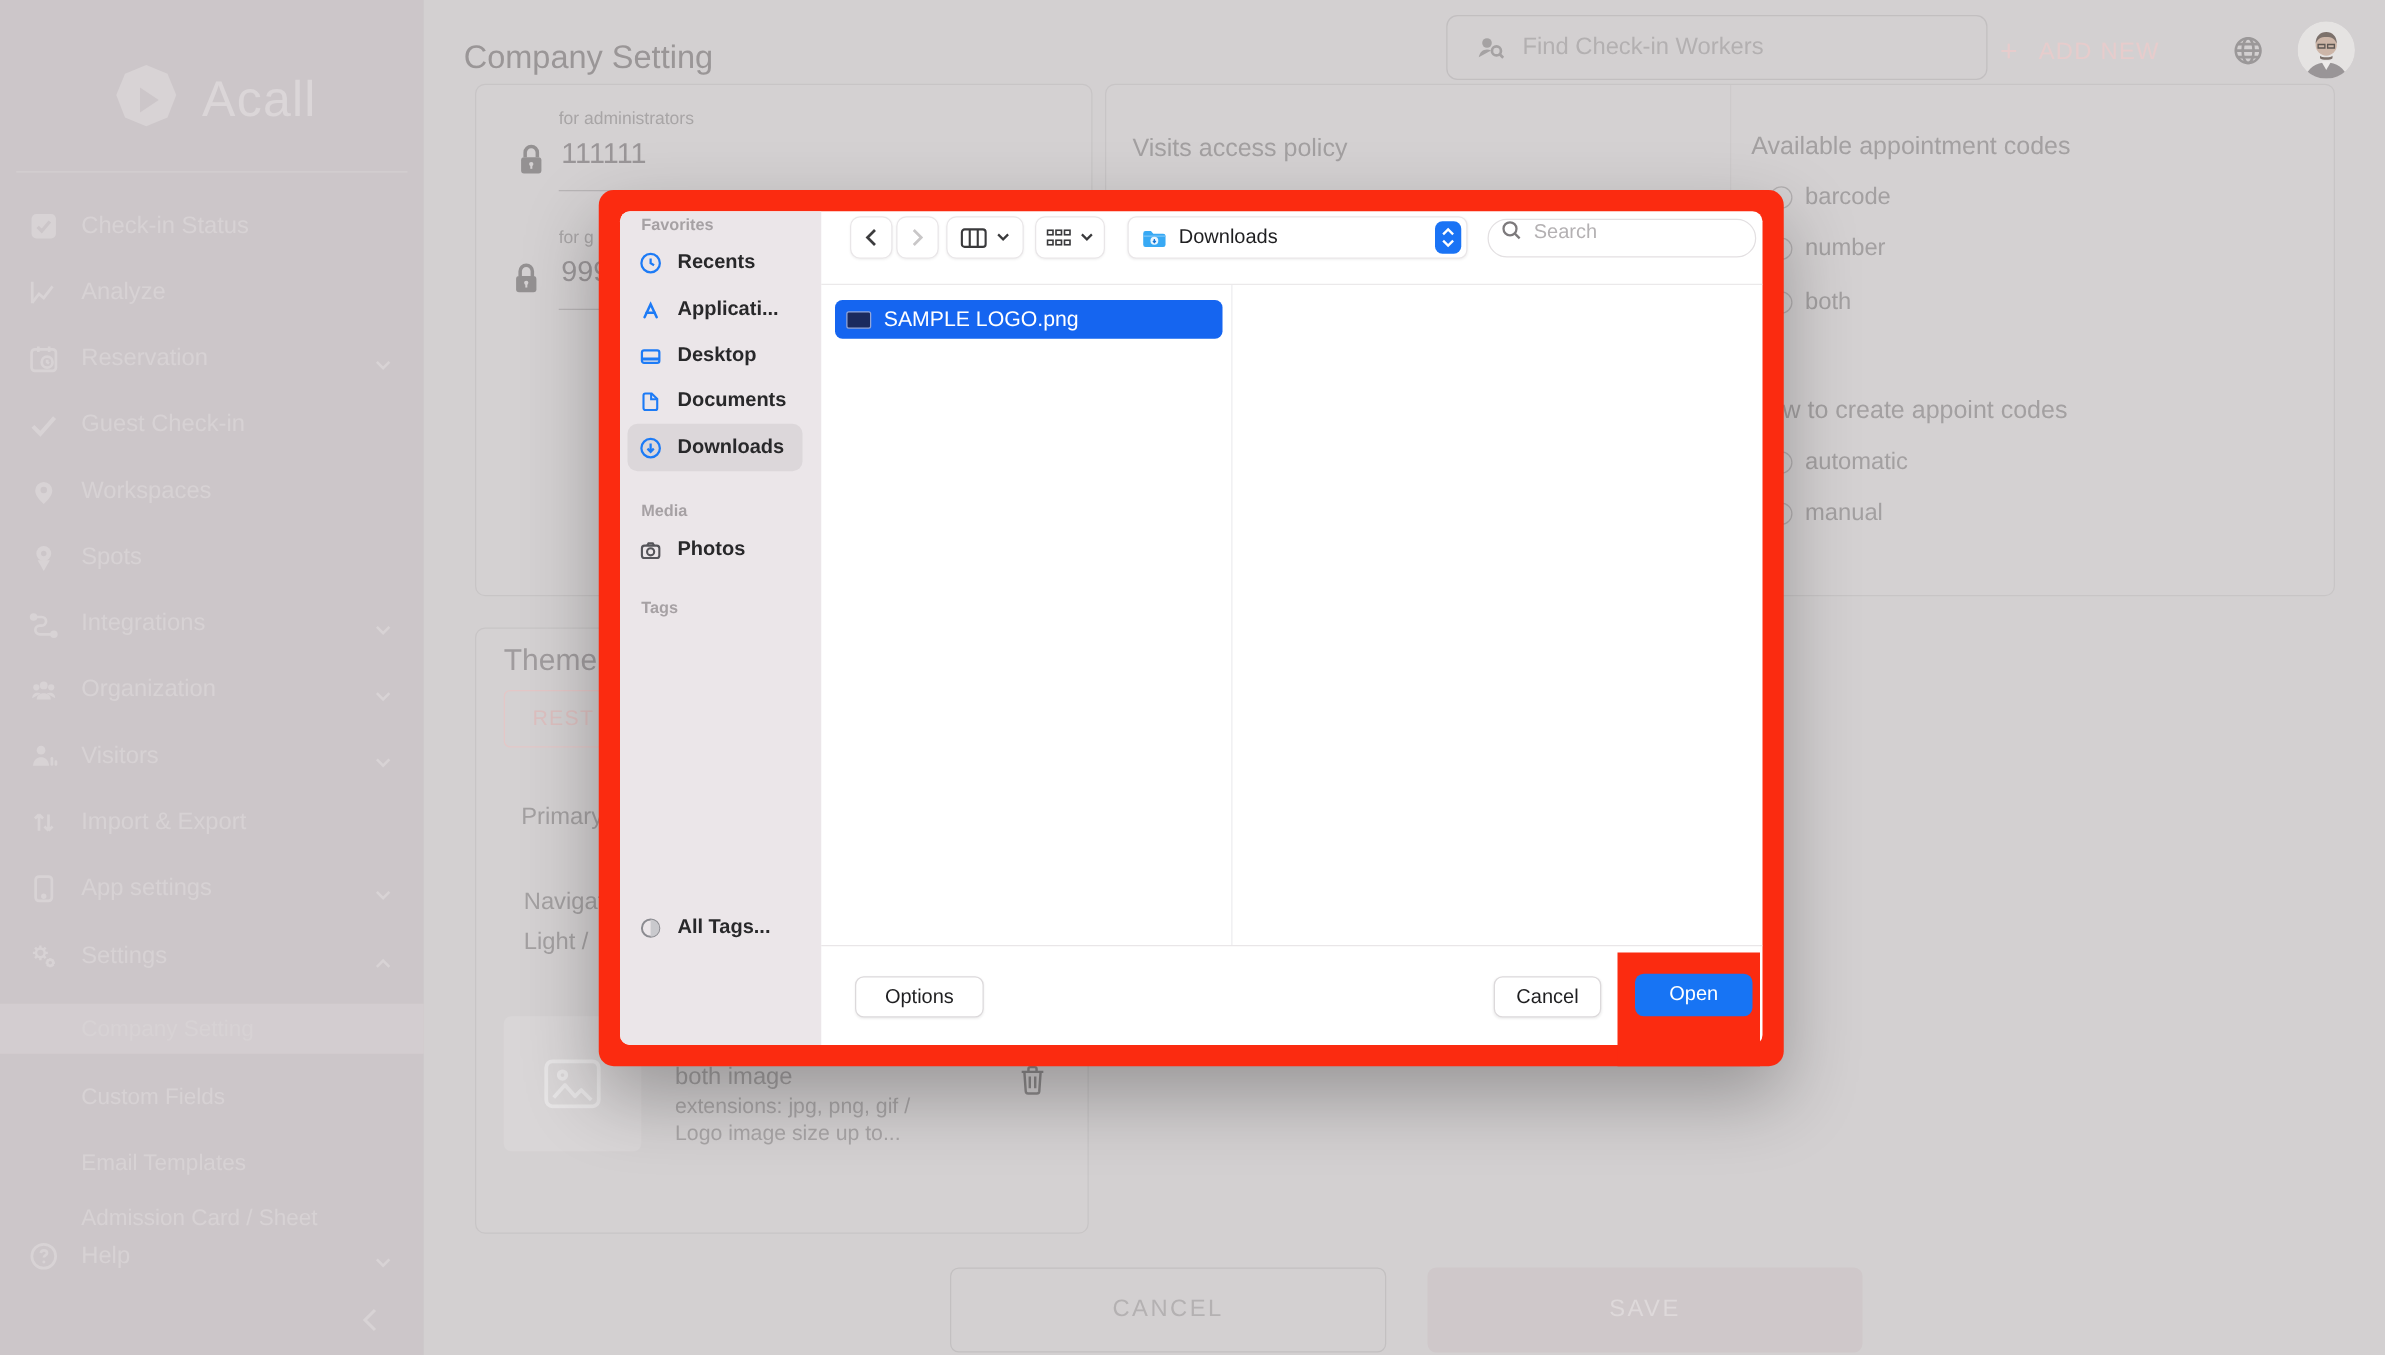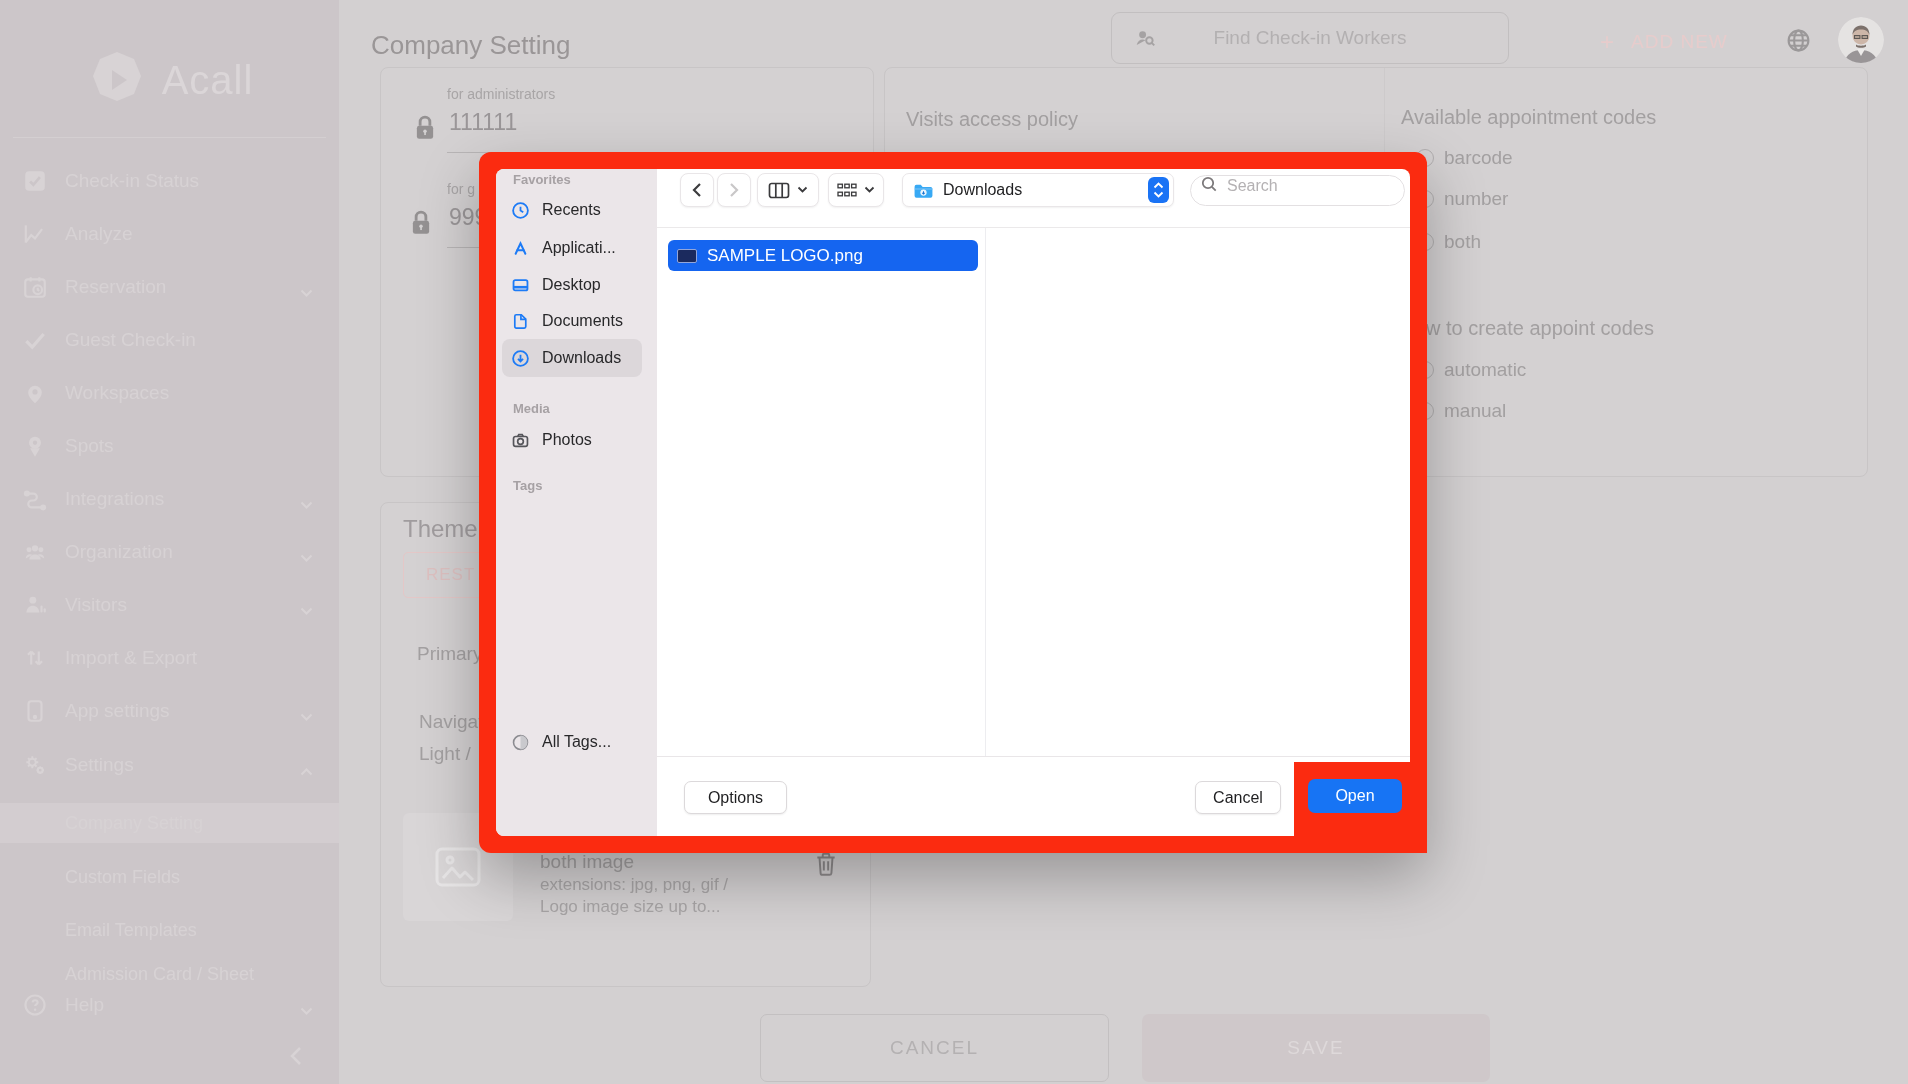--- a/index.html
+++ b/index.html
@@ -15,21 +15,21 @@
   .nav .ic{position:absolute;left:22px;width:26px;height:26px;display:flex;align-items:center;justify-content:center;}
   .nav .lb{margin-left:65px;white-space:nowrap;}
   .chv{position:absolute;right:26px;top:50%;margin-top:-6px;}
   .sub{position:absolute;left:0;width:339px;height:40px;display:flex;align-items:center;padding-left:65px;font-size:18px;color:#d7d2d4;white-space:nowrap;}
   .sub.active{background:#d3cdd0;}
   .clip18{overflow:hidden;height:22px;}
   .collapse{position:absolute;left:288px;top:1044px;width:24px;height:24px;}
 
   
   .page-title{position:absolute;left:371px;top:30px;font-size:26px;color:#9a9697;}
-  .hsearch{position:absolute;left:1111px;top:12px;width:398px;height:52px;border:1.5px solid #c2bfc0;border-radius:9px;display:flex;align-items:center;background:transparent;gap:44px;}
+  .hsearch{position:absolute;left:1157px;top:12px;width:433px;height:52px;border:1.5px solid #c2bfc0;border-radius:9px;display:flex;align-items:center;background:transparent;}
   .hsearch svg{margin-left:22px;}
   .hsearch input{border:none;outline:none;background:transparent;font-size:19px;color:#8f8c8d;width:330px;margin-left:12px;}
   .hsearch input::placeholder{color:#b3b0b1;}
   .addnew{position:absolute;left:1600px;top:30px;display:flex;align-items:center;gap:16px;color:#e7cccc;font-size:19px;letter-spacing:1px;}
   .addnew .plus{font-size:24px;line-height:24px;}
   .globe{position:absolute;left:1786px;top:28px;width:25px;height:25px;}
   .avatar{position:absolute;left:1838px;top:17px;width:46px;height:46px;border-radius:50%;overflow:hidden;opacity:.85;}
 
   
   .card{position:absolute;background:#d4d1d2;border:1px solid #c8c5c6;border-radius:8px;}
@@ -49,40 +49,40 @@
   .cancel-big{position:absolute;left:760px;top:1014px;width:349px;height:68px;border:1.5px solid #c3c0c1;border-radius:7px;background:transparent;color:#b4b1b2;font-size:19px;letter-spacing:2px;display:flex;align-items:center;justify-content:center;}
   .save-big{position:absolute;left:1142px;top:1014px;width:348px;height:68px;border-radius:7px;background:#cfc8ca;color:#ded9da;font-size:19px;letter-spacing:2px;display:flex;align-items:center;justify-content:center;}
 
   
   .dlg-frame{position:absolute;left:479px;top:152px;width:948px;height:701px;background:#fb2b10;border-radius:12px;box-shadow:0 24px 60px rgba(0,0,0,.28);z-index:20;}
   .dlg{position:absolute;left:17px;top:17px;right:17px;bottom:17px;background:#fff;border-radius:8px;overflow:hidden;display:flex;}
   .dlg-side{position:relative;width:161px;background:#ebe6e9;flex:none;}
   .dhead{position:absolute;left:17px;font-size:13px;font-weight:700;color:#a6a1a4;white-space:nowrap;}
   .drow{position:absolute;left:0;right:6px;height:30px;display:flex;align-items:center;font-size:16px;color:#28282a;white-space:nowrap;}
   .drow .dic{margin-left:12px;width:24px;height:20px;display:flex;align-items:center;justify-content:center;flex:none;}
-  .drow .dlb{margin-left:10px;}
+  .drow .dlb{margin-left:10px;font-weight:bold;}
   .selband{position:absolute;left:6px;top:170px;width:140px;height:38px;background:#dcd7da;border-radius:8px;}
   .dlg-main{position:relative;flex:1;display:flex;flex-direction:column;}
   .dtoolbar{position:relative;height:59px;border-bottom:1px solid #ebe9ea;flex:none;}
   .tb-btn{position:absolute;top:4px;height:34px;background:#fff;border:1px solid #e9e6e8;border-radius:8px;box-shadow:0 1px 2px rgba(0,0,0,.06);display:flex;align-items:center;justify-content:center;gap:7px;}
   .dselect{position:absolute;left:245px;top:4px;width:272px;height:34px;background:#fff;border:1px solid #e9e6e8;border-radius:7px;box-shadow:0 1px 2px rgba(0,0,0,.06);display:flex;align-items:center;}
   .dselect .sel-lb{margin-left:9px;font-size:16px;color:#1f1f21;flex:1;}
   .stepper{width:21px;height:26px;background:#1a73f5;border-radius:6px;margin-right:4px;display:flex;align-items:center;justify-content:center;}
   .dsearch{position:absolute;left:533px;top:6px;width:215px;height:31px;border:1.5px solid #e3e0e2;border-radius:16px;display:flex;align-items:flex-start;background:#fff;}
   .dsearch svg{margin-left:10px;flex:none;}
   .dsearch input{border:none;outline:none;background:transparent;font-size:16px;color:#555;width:150px;margin-left:7px;}
   .dsearch input::placeholder{color:#b4b1b3;}
   .dbody{position:relative;flex:1;}
   .coldiv{position:absolute;left:328px;top:0;bottom:0;width:1px;background:#ededf0;}
   .filerow{position:absolute;left:11px;top:12px;width:310px;height:31px;background:#1565f0;border-radius:6px;display:flex;align-items:center;color:#fff;font-size:17px;}
   .thumb{width:20px;height:14px;background:#1b2a5e;border:1px solid #93a6da;border-radius:2px;margin-left:9px;flex:none;}
   .filerow .fname{margin-left:10px;white-space:nowrap;}
   .dfooter{position:relative;height:80px;border-top:1px solid #e9e6e8;flex:none;}
   .ftr-btn{position:absolute;top:24px;height:33px;background:#fff;border:1px solid #dcd9db;border-radius:7px;box-shadow:0 1px 2px rgba(0,0,0,.07);font-size:16px;color:#1f1f21;display:flex;align-items:center;justify-content:center;}
-  .open-hl{position:absolute;left:1294px;top:762px;width:133px;height:91px;background:#fb2b10;z-index:30;}
+  .open-hl{position:absolute;left:1294px;top:762px;width:114px;height:91px;background:#fb2b10;z-index:30;}
   .open-btn{position:absolute;left:14px;top:17px;width:94px;height:34px;background:#1774f4;border-radius:7px;color:#fff;font-size:16px;display:flex;align-items:center;justify-content:center;}
 </style>
 </head>
 <body>
 
 <div class="stage">
 
   <div class="sidebar">
     <div class="logo-row">
       <svg width="62" height="62" viewBox="0 0 62 62">

